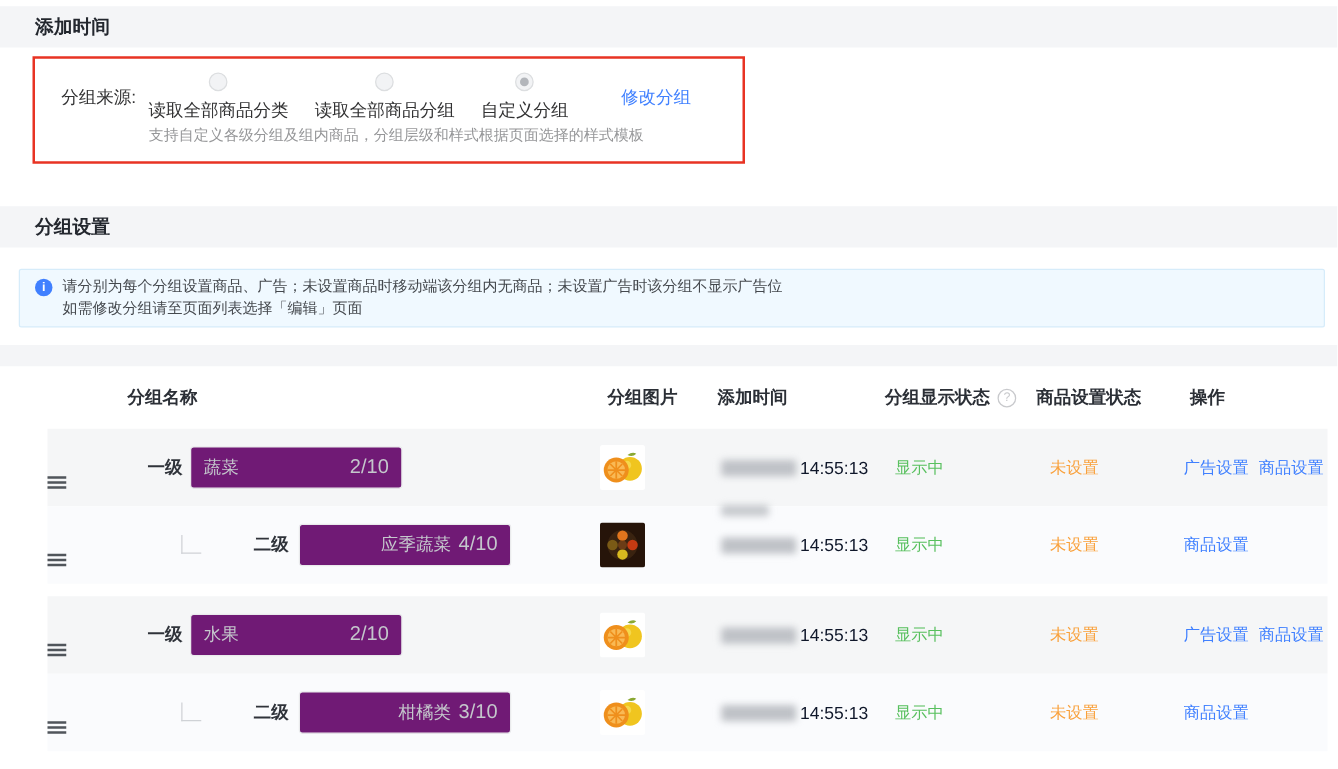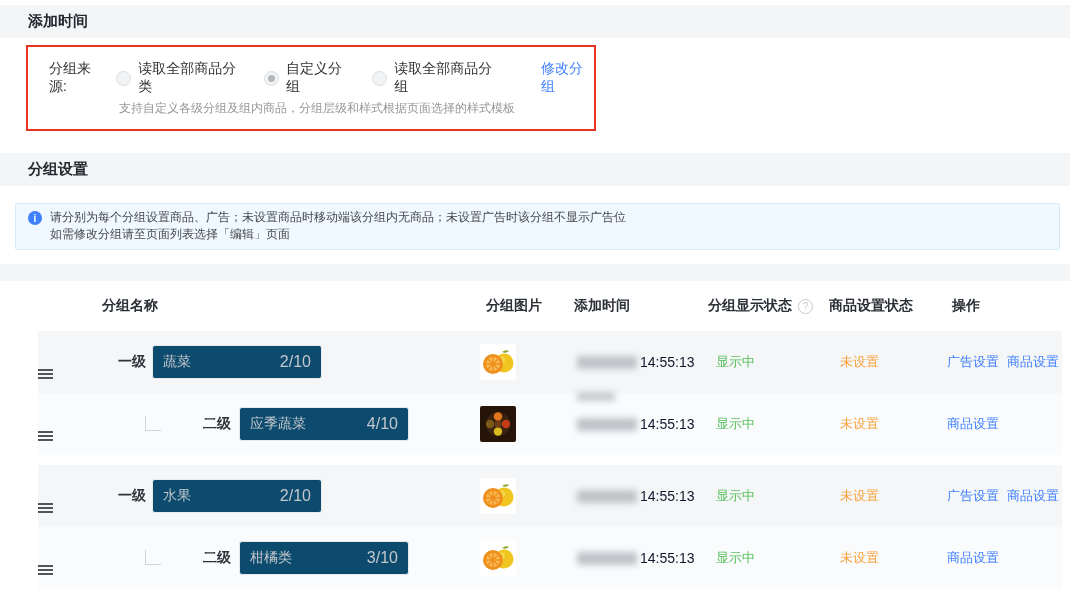--- a/index.html
+++ b/index.html
@@ -3,28 +3,28 @@
 <meta charset="utf-8">
 <style>
   * { box-sizing: border-box; margin: 0; padding: 0; }
   html,body { width:1070px; height:615px; background:#fff; overflow:hidden;
     font-family:"Liberation Sans","DejaVu Sans",sans-serif; color:#323233; font-size:14px; }
 
   
   .band { height:33px; background:#f4f5f7; display:flex; align-items:center;
     padding-left:28px; font-weight:bold; font-size:15px; color:#23272e; }
   .band1 { margin-top:5px; }
-  .band2 { margin-top:22px; }
+  .band2 { margin-top:34px; }
 
   
   .source-box { width:570px; margin:7px 0 0 26px; height:86px;
     border:2px solid var(--red,#e83323); padding:20px 0 0 21px; background:#fff; }
   .radio-row { display:flex; align-items:center; font-size:14px; height:22px; }
   .radio-group { display:flex; align-items:center; margin-left:10px; gap:21px; }
-  .radio-item { display:flex; align-items:center; gap:7px; cursor:pointer; }
+  .radio-item { display:flex; align-items:center; gap:7px; cursor:pointer;flex-direction:column; }
   .radio { width:15px; height:15px; border-radius:50%; background:#f2f3f5;
     border:1px solid #dcdee0; position:relative; flex:none; }
   .radio.checked::after { content:""; position:absolute; left:3px; top:3px;
     width:7px; height:7px; border-radius:50%; background:#b3b6bb; }
   .link { color:var(--blue,#4080ff); cursor:pointer; text-decoration:none; }
   .edit-link { margin-left:21px; }
   .hint { color:#969799; font-size:12px; margin:11px 0 0 70px; }
 
   
   .alert { margin:17px 10px 0 15px; background:#f0f9ff; border:1px solid #d6ecfa;
@@ -63,24 +63,24 @@
   .drag { margin-left:18px; width:15px; height:10px; cursor:grab; flex:none; }
   .drag i { display:block; width:15px; height:2px; background:#50555b;
     box-shadow:0 4px 0 #50555b, 0 8px 0 #50555b; }
 
   .level-label { font-weight:600; color:#2f333a; flex:none; }
   .lv1 .level-label { margin-left:8px; }
   .lv2 .level-label { margin-left:42px; }
   .connector { display:none; }
   .lv2 .connector { display:block; width:16px; height:15px; margin:-2px 0 0 35px;
     border-left:1px solid #cfd2d6; border-bottom:1px solid #cfd2d6; flex:none; }
-  .fake-input { width:170px; height:34px; background:#0c4a6e; border:1px solid #e9eaec;
+  .fake-input { width:170px; height:34px; background:#701a75; border:1px solid #e9eaec;
     border-radius:3px; display:flex; align-items:center; padding:0 10px; cursor:text; }
   .lv1 .fake-input { margin-left:6px; }
-  .lv2 .fake-input { margin-left:8px; }
+  .lv2 .fake-input { margin-left:8px;text-align:right; }
   .ph { flex:1; font-size:14px; color:#c4c7cc; white-space:nowrap; overflow:hidden; }
   .counter { font-size:16px; color:#c4c7cc; margin-left:6px; }
 
   .group-img { width:36px; height:36px; border-radius:2px; display:block; }
 
   .blur1 { width:60px; height:13px; margin-left:7px; background:#bfc2c7;
     border-radius:2px; filter:blur(3px); flex:none; }
   .time { margin-left:3px; font-size:14px; color:#0f172a; }
   .blur2 { display:none; position:absolute; left:7px; top:38px; width:38px; height:9px;
     background:#c6c9cd; border-radius:2px; filter:blur(3px); }
@@ -100,26 +100,26 @@
 
 <div class="source-box">
   <div class="radio-row">
     <span>分组来源:</span>
     <div class="radio-group">
       <div class="radio-item">
         <span class="radio"></span>
         <span>读取全部商品分类</span>
       </div>
       <div class="radio-item">
+        <span class="radio"></span>
+        <span>读取全部商品分组</span>
+      </div>
+      <div class="radio-item">
         <span class="radio checked"></span>
         <span>自定义分组</span>
-      </div>
-      <div class="radio-item">
-        <span class="radio"></span>
-        <span>读取全部商品分组</span>
       </div>
       <a class="link edit-link">修改分组</a>
     </div>
   </div>
   <div class="hint">支持自定义各级分组及组内商品，分组层级和样式根据页面选择的样式模板</div>
 </div>
 
 <div class="band band2">
   <span>分组设置</span>
 </div>

